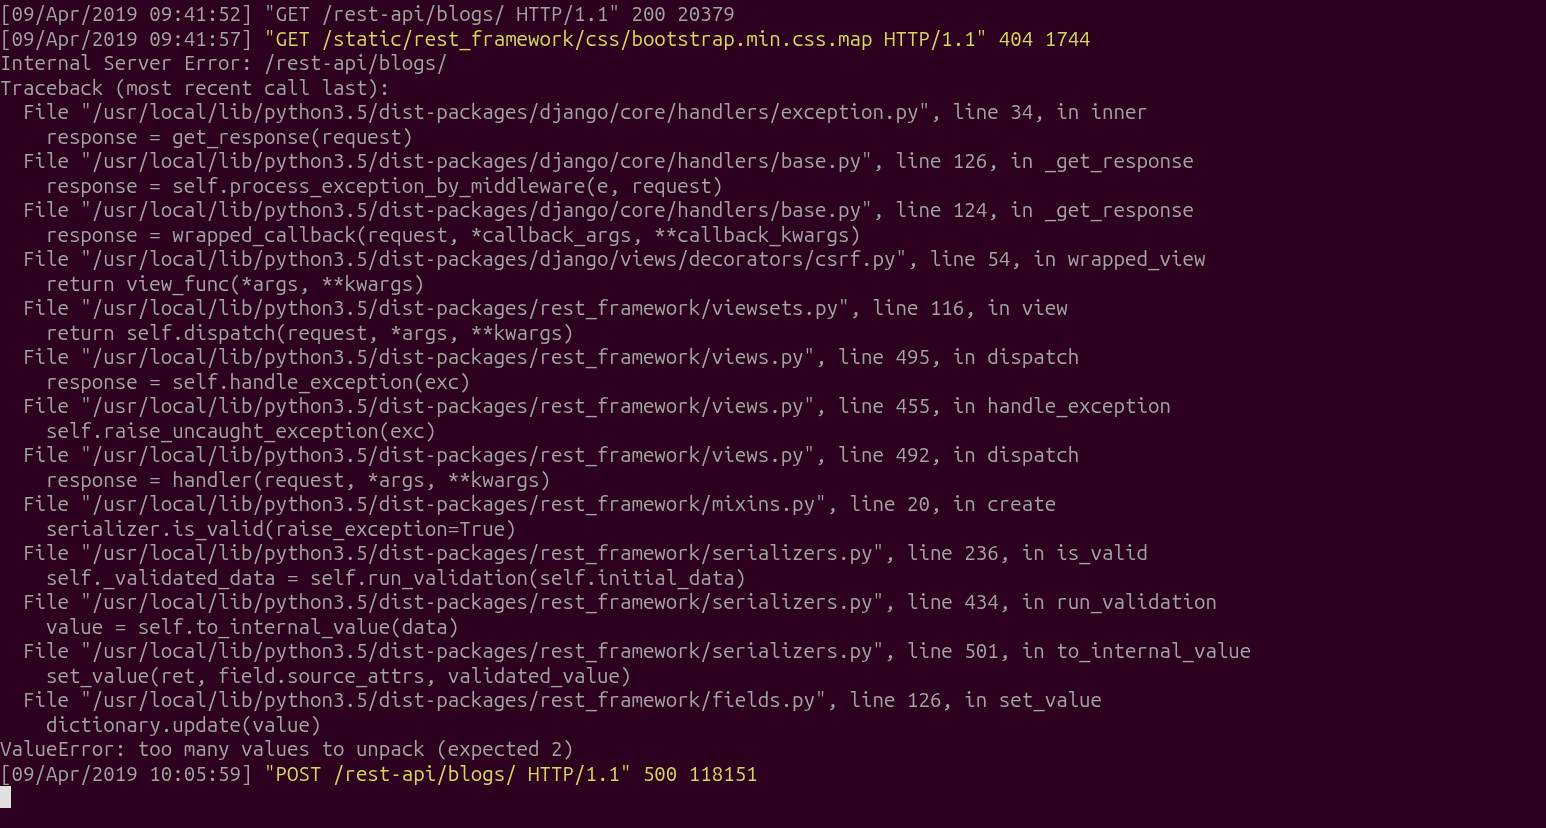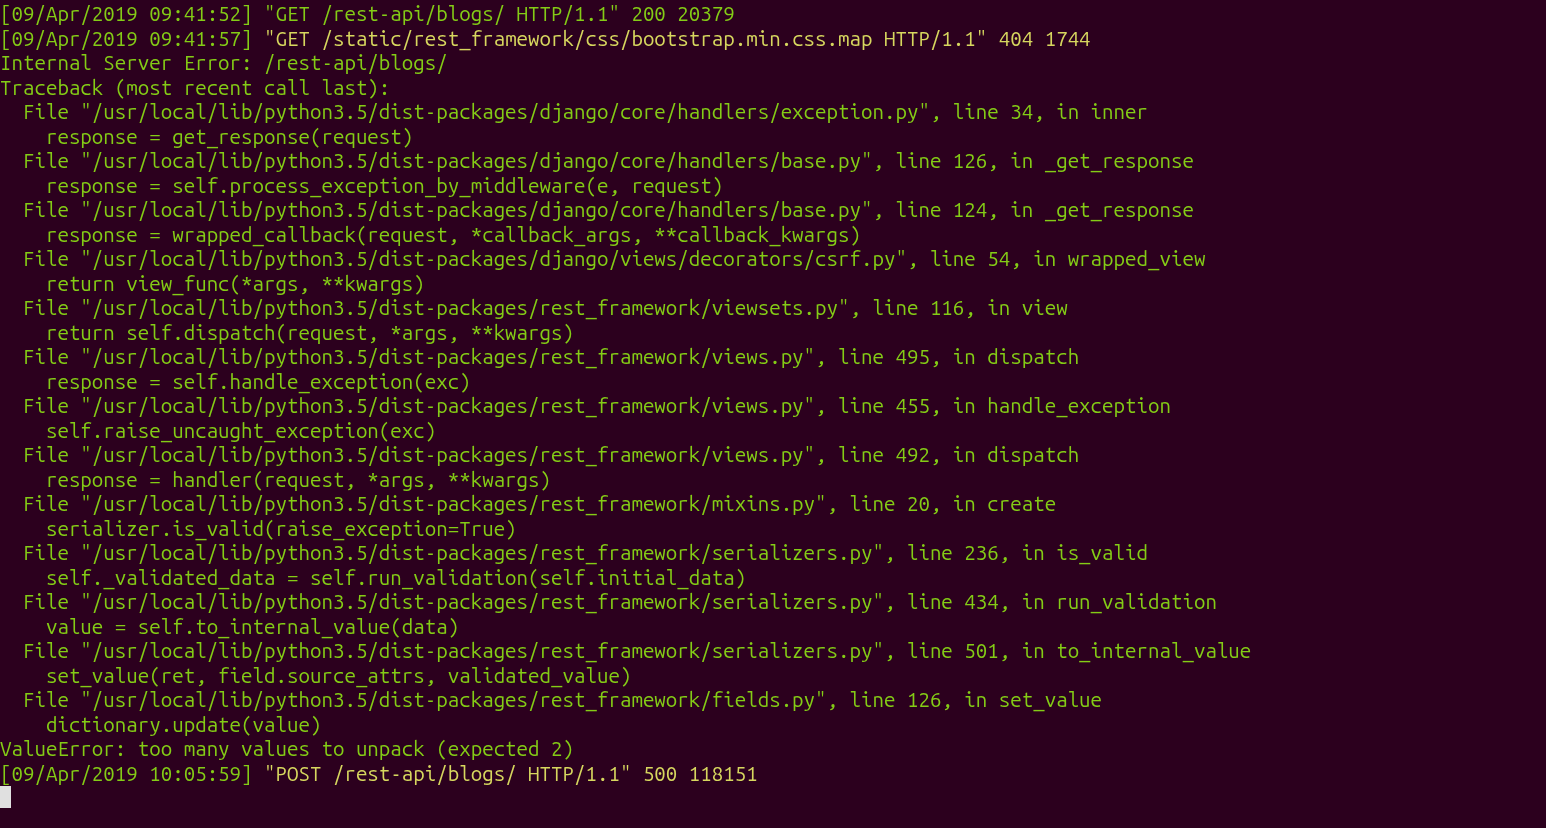--- a/index.html
+++ b/index.html
@@ -12,21 +12,21 @@
   }
   #terminal {
     font-family: "Ubuntu Mono", "DejaVu Sans Mono", "Consolas", monospace;
     font-size: 20.5px;
     line-height: 24.5px;
     color: #e0e0e0;
     white-space: pre;
     padding: 2px 0 0 0;
     letter-spacing: 0px;
   }
-  .grey  { color: #84cc16; }
+  .grey  { color: #a3a3a3; }
   .yellow{ color: #d7d75f; }
   .cursor{
     display:inline-block;
     width:11px;
     height:22px;
     background:#e0e0e0;
     vertical-align: -3px;
   }
 </style>
 </head>

